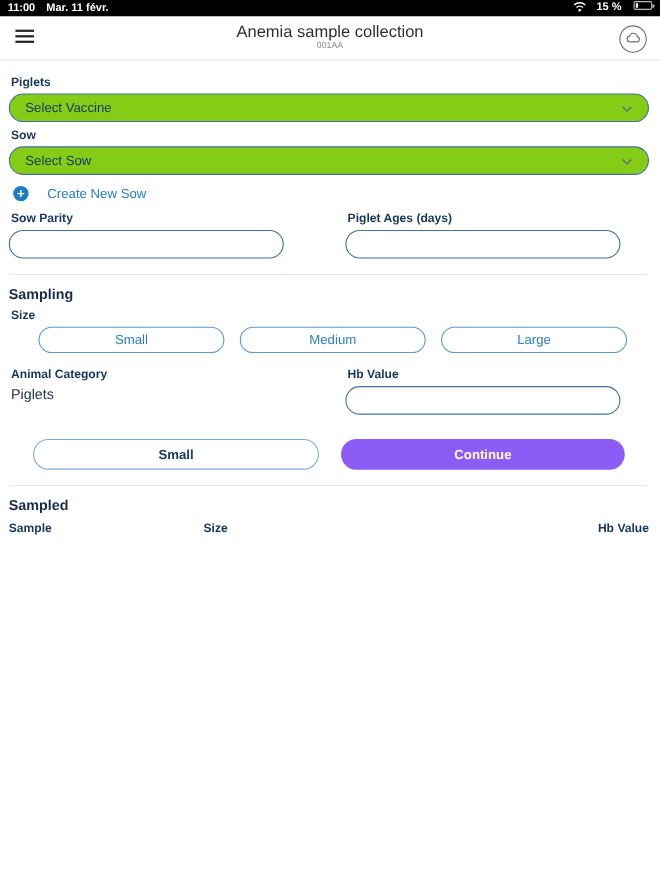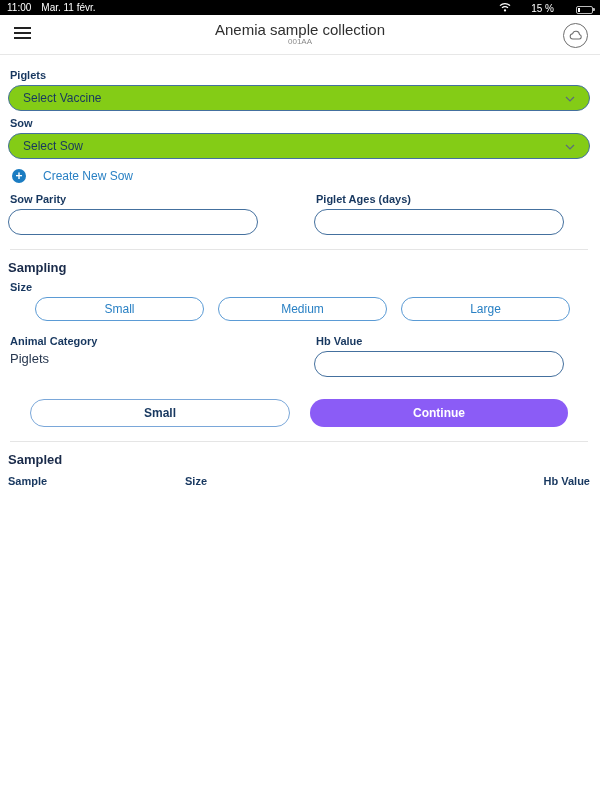--- a/index.html
+++ b/index.html
@@ -2,23 +2,23 @@
 <html><head>
 <meta charset="utf-8">
 <style>
   * { margin: 0; padding: 0; box-sizing: border-box; }
   html, body { width: 600px; height: 800px; background: #fff; overflow: hidden;
     font-family: "Liberation Sans", sans-serif; }
 
   
   .statusbar { height: 15px; background: #000; color: #fff; display: flex;
     align-items: center; justify-content: space-between; padding: 0 7px;
-    font-size: 10px; font-weight: normal; }
+    font-size: 10px; font-weight: bold; }
   .sb-left { display: flex; gap: 10px; align-items: center; }
-  .sb-right { display: flex; gap: 20px; align-items: flex-end; }
+  .sb-right { display: flex; gap: 9px; align-items: flex-start; }
   .battery { width: 17px; height: 8px; border: 1px solid #bbb; border-radius: 2px;
     position: relative; margin-left: 2px; }
   .battery::after { content: ""; position: absolute; right: -3px; top: 1.5px;
     width: 2px; height: 3px; background: #bbb; border-radius: 0 1px 1px 0; }
   .battery-fill { position: absolute; left: 1px; top: 1px; bottom: 1px; width: 15%;
     background: #fff; }
 
   
   .header { height: 40px; background: #fff; border-bottom: 1px solid #e7e7e7;
     position: relative; display: flex; align-items: center; justify-content: center; }

